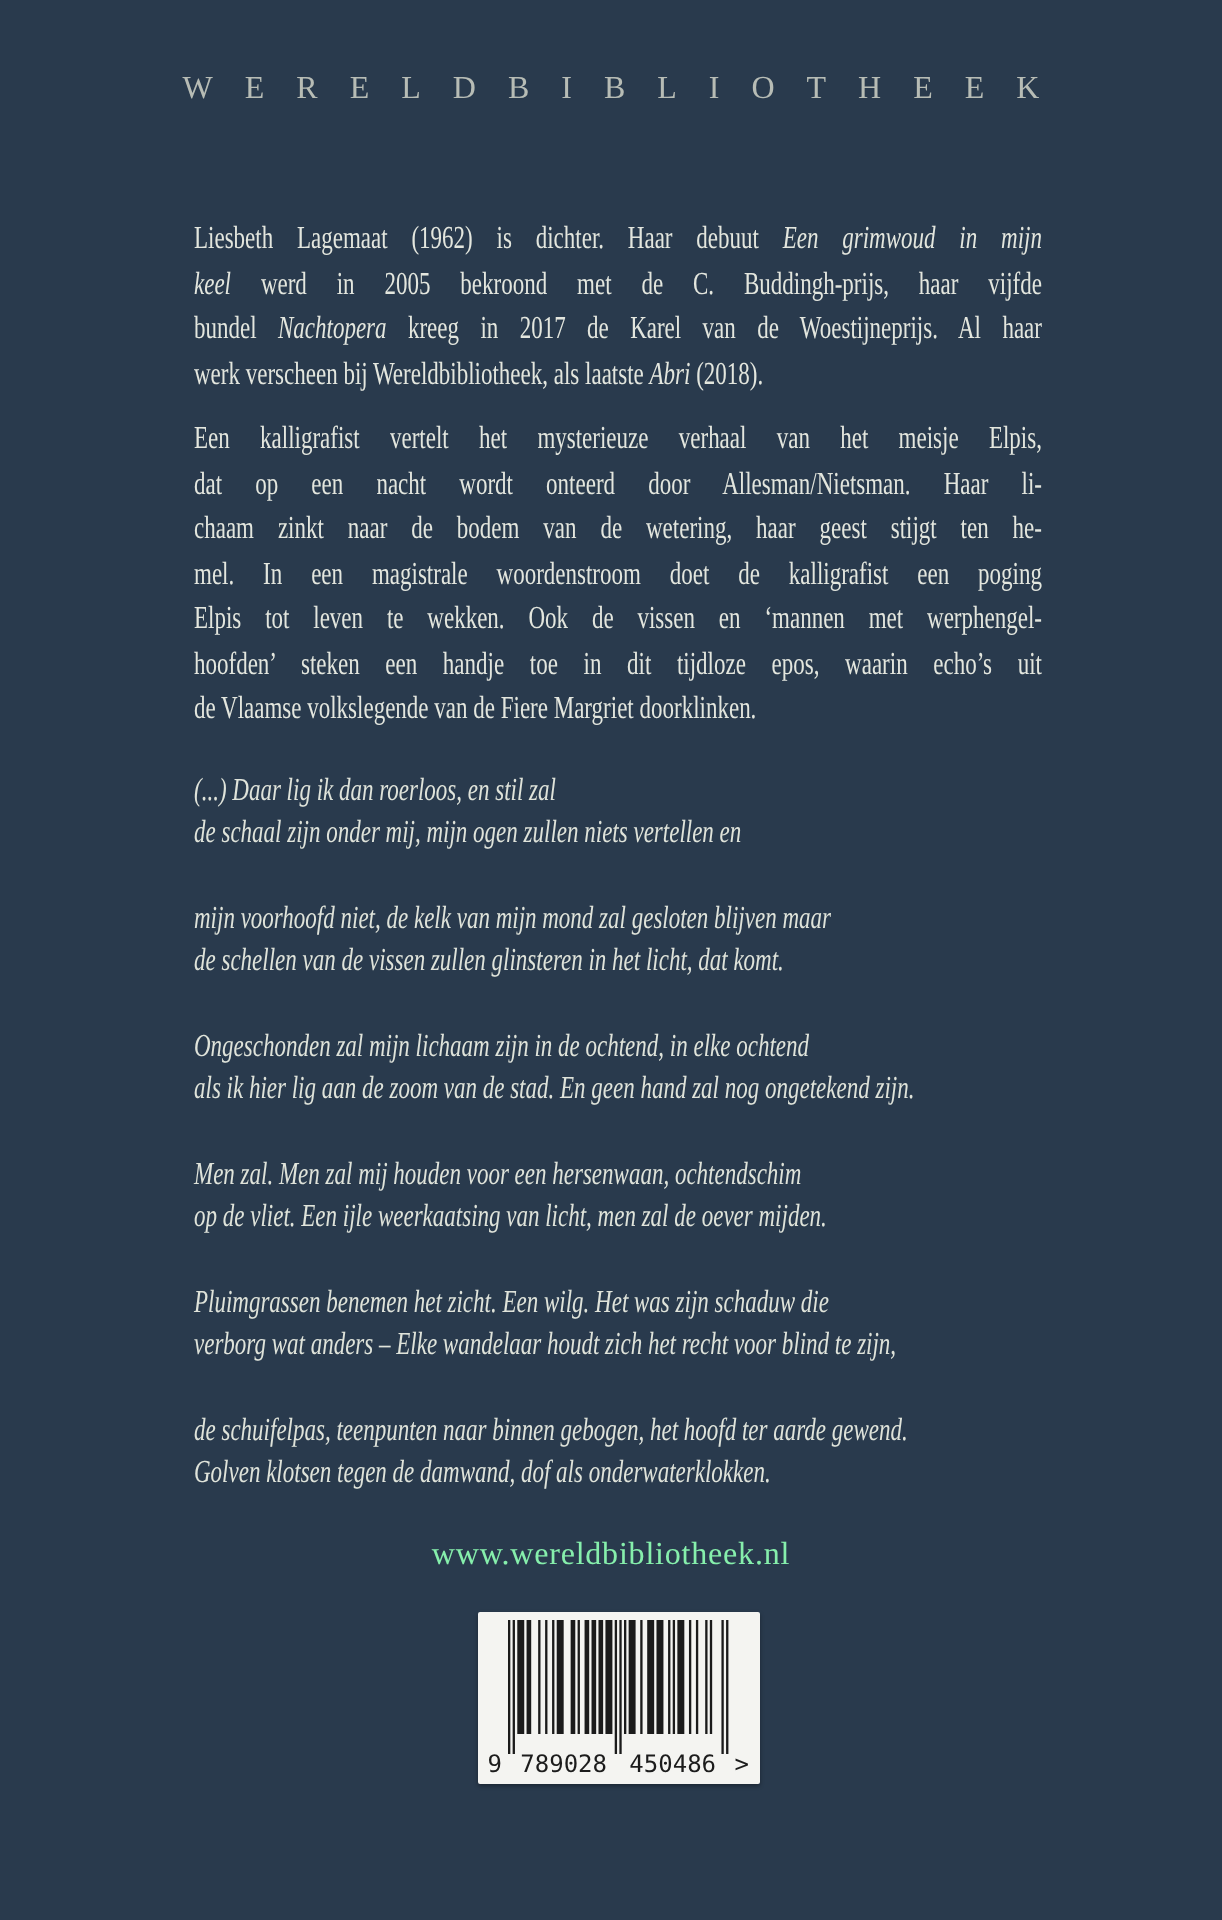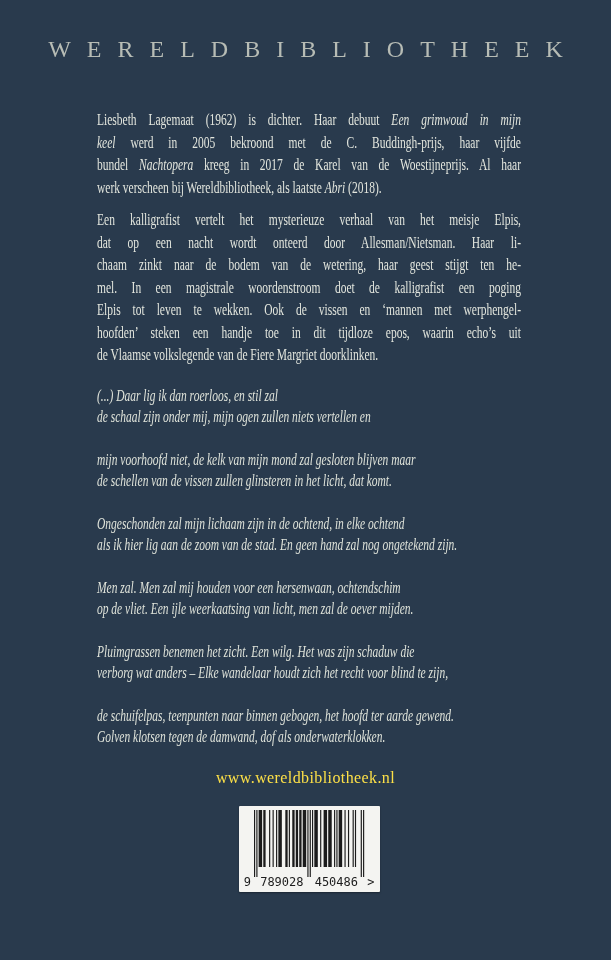--- a/index.html
+++ b/index.html
@@ -4,41 +4,41 @@
 <style>
   html,body{margin:0;padding:0;background:#222;}
   .cover{
     position:relative;width:611px;height:960px;overflow:hidden;
     background:#293a4d;
     font-family:"Liberation Serif","DejaVu Serif",serif;
   }
   .logo{
     position:absolute;top:36px;left:0;width:611px;
     text-align:center;
-    font-size:24px;font-weight:400;
+    font-size:16px;font-weight:400;
     letter-spacing:16px;text-indent:16px;
     color:#b7bcb5;
   }
   .textblock{position:absolute;left:97px;width:424px;color:#e3e6de;}
   .scaler{width:590px;transform:scaleX(0.7186);transform-origin:0 0;}
   .bio{top:109px;}
   .synopsis{top:209px;}
   .bio .tline,.synopsis .tline{
     font-size:16px;line-height:22.5px;white-space:normal;
   }
   .tline.just{text-align:justify;text-align-last:justify;}
   .it{font-style:italic;}
   .poem{top:386px;}
   .poem .stanza{margin-bottom:23px;}
   .poem .pline{
     font-style:italic;font-size:16px;line-height:20.5px;color:#dfe3da;
   }
   .url{
     position:absolute;top:769px;left:0;width:611px;text-align:center;
-    font-size:16px;letter-spacing:0.4px;color:#fde047;
+    font-size:16px;letter-spacing:0.4px;color:#86efac;
   }
   .barcode{
     position:absolute;left:239px;top:806px;width:141px;height:86px;
     background:#f4f4f1;border-radius:1px;
     box-shadow:0 1px 2px rgba(0,0,0,0.35);
   }
   .barcode svg{display:block;width:141px;height:86px;}
 </style>
 </head>
 <body>

